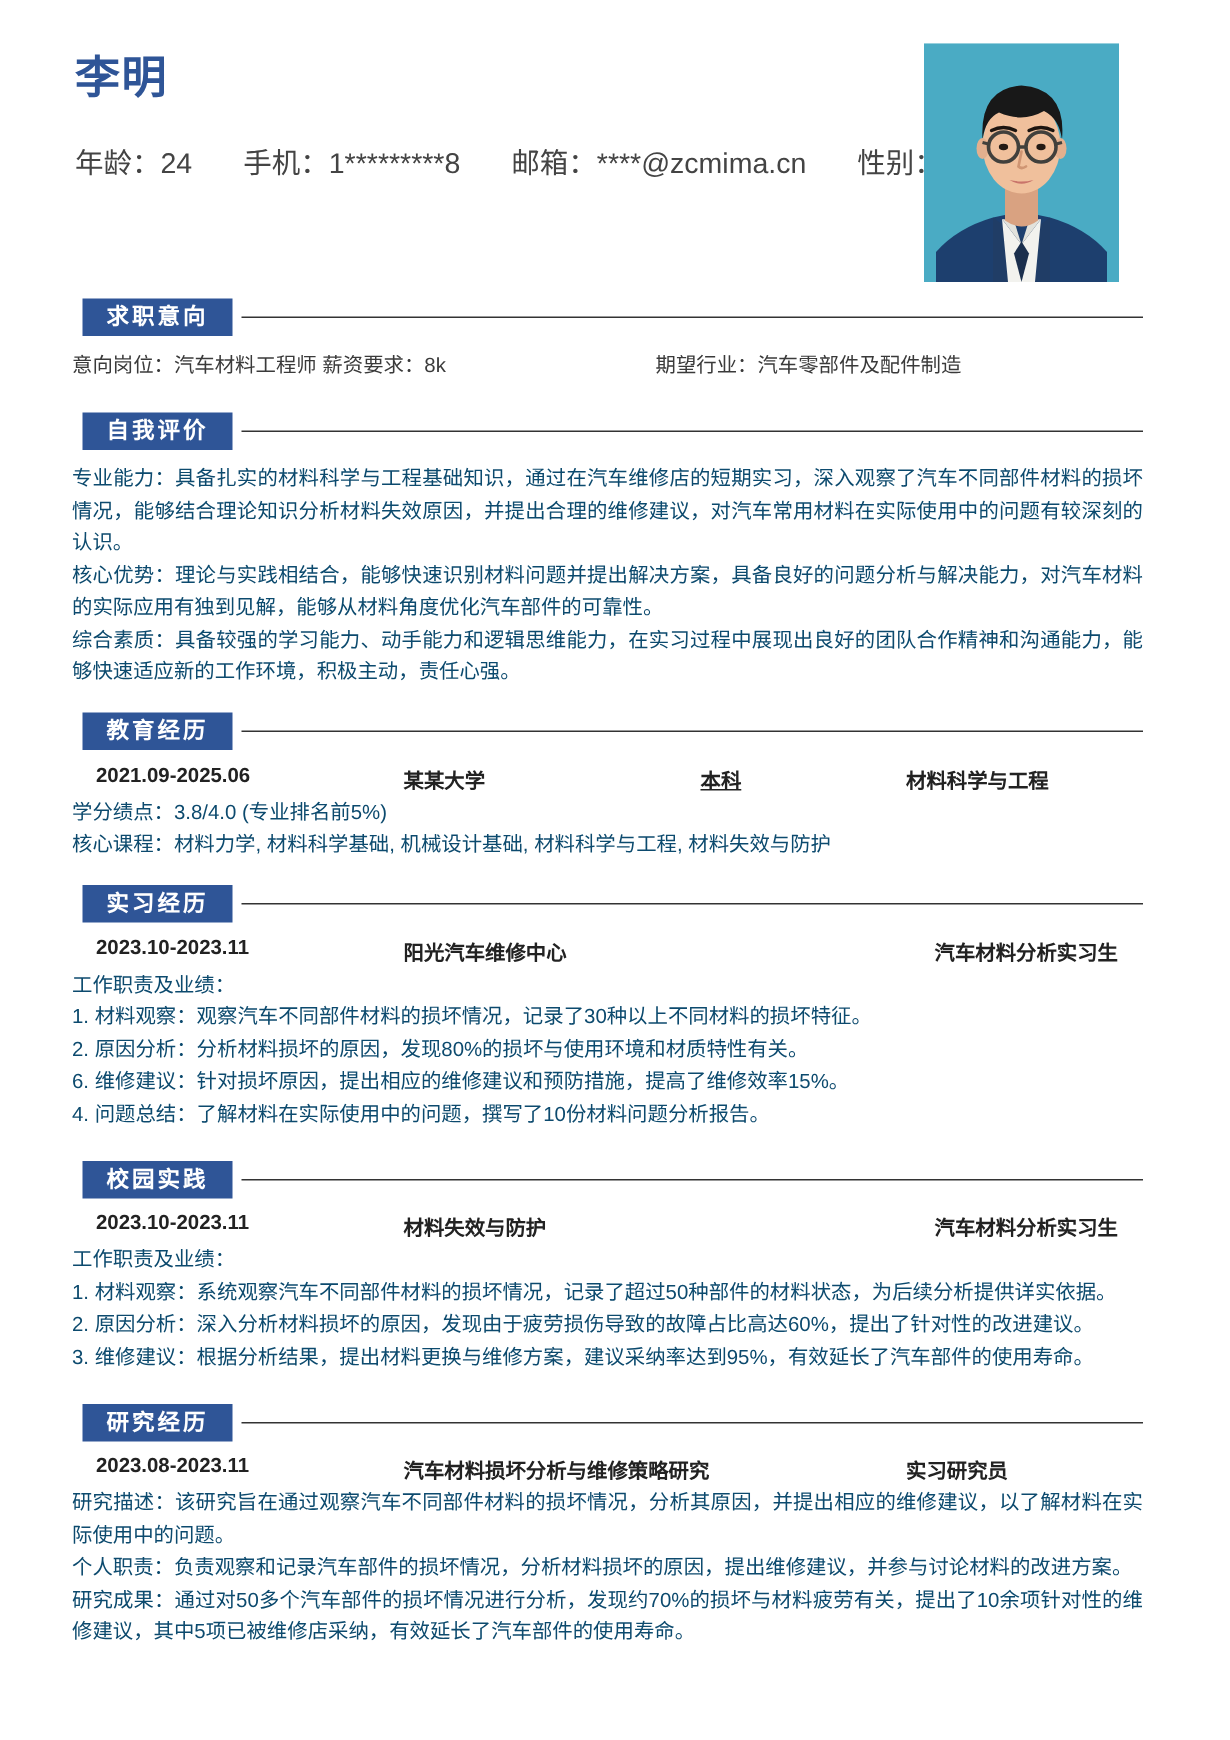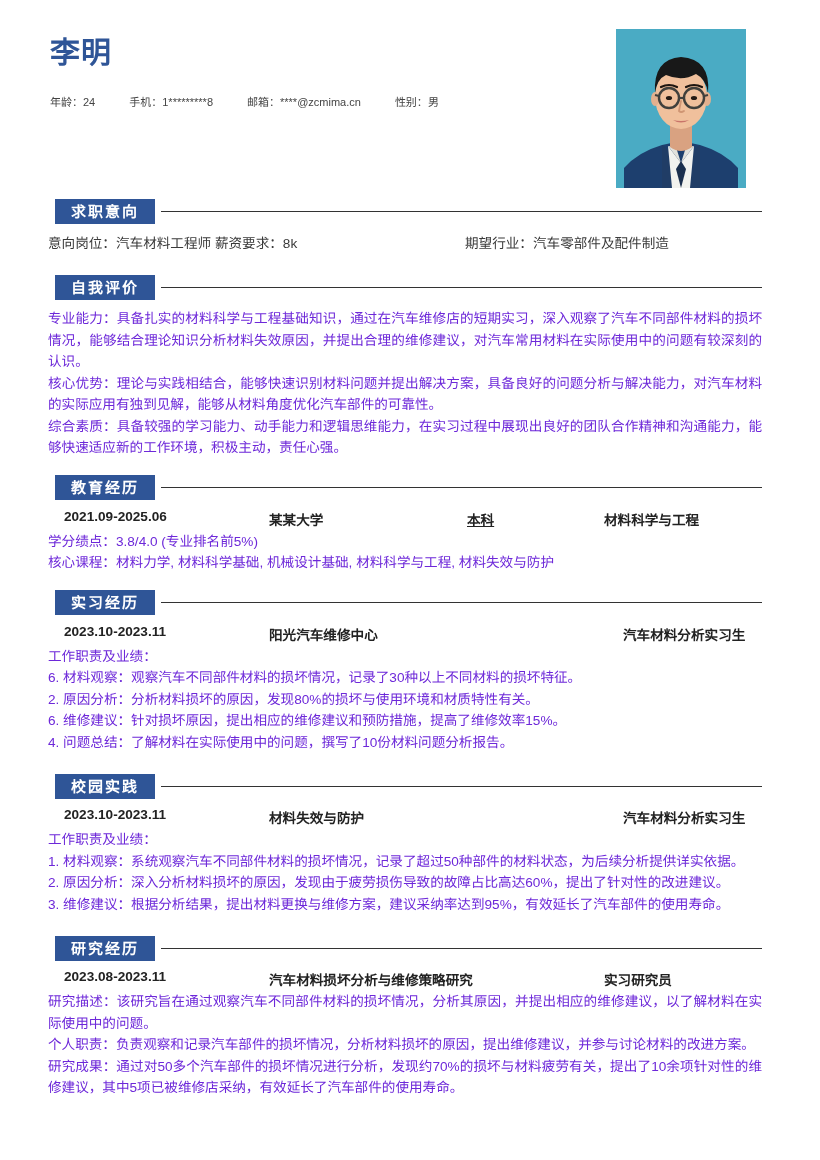--- a/index.html
+++ b/index.html
@@ -39,21 +39,21 @@
     color: #2f5597;
     letter-spacing: 1px;
     line-height: 1;
   }
   .contact-row {
     position: absolute;
     left: 50px;
     top: 93px;
     display: flex;
     align-items: flex-end;
-    font-size: 11px;
+    font-size: 19px;
     color: #444444;
     white-space: nowrap;
   }
   .contact-item {
     margin-right: 34px;
   }
   .contact-item:last-child { margin-right: 0; }
 
   .photo {
     position: absolute;
@@ -100,21 +100,21 @@
     border-top: 1.4px solid #333333;
     margin-left: 6px;
     margin-right: 42px;
   }
 
   
   .body-text {
     margin: 0 42px 0 48px;
     font-size: 13.6px;
     line-height: 21.5px;
-    color: #6d28d9;
+    color: #0c4a6e;
     text-align: justify;
   }
   .body-text p {
     margin: 0;
     padding: 0;
   }
 
   .meta-row {
     margin: 0 42px 0 64px;
     position: relative;
@@ -142,21 +142,21 @@
     height: 22px;
     font-size: 13.6px;
     color: #3a3a3a;
   }
   .intent-row span {
     position: absolute;
     top: 0;
     white-space: nowrap;
   }
   .intent-a { left: 0px; }
-  .intent-b { left: 389px; margin-left: 28px; }
+  .intent-b { left: 389px; }
   .gap-md { height: 14px; }
   .gap-lg { height: 18px; }
 </style>
 </head>
 <body>
 
 <div class="page">
 
   <div class="header">
 
@@ -270,21 +270,21 @@
       <div class="sec-chip">实习经历</div>
       <div class="sec-rule"></div>
     </div>
     <div class="meta-row">
       <span class="col-date">2023.10-2023.11</span>
       <span class="col-org">阳光汽车维修中心</span>
       <span class="col-title">汽车材料分析实习生</span>
     </div>
     <div class="body-text">
       <p>工作职责及业绩：</p>
-      <p>6. 材料观察：观察汽车不同部件材料的损坏情况，记录了30种以上不同材料的损坏特征。</p>
+      <p>1. 材料观察：观察汽车不同部件材料的损坏情况，记录了30种以上不同材料的损坏特征。</p>
       <p>2. 原因分析：分析材料损坏的原因，发现80%的损坏与使用环境和材质特性有关。</p>
       <p>6. 维修建议：针对损坏原因，提出相应的维修建议和预防措施，提高了维修效率15%。</p>
       <p>4. 问题总结：了解材料在实际使用中的问题，撰写了10份材料问题分析报告。</p>
     </div>
   </div>
 
   <div class="gap-lg"></div>
 
   <div class="section">
     <div class="sec-head">

